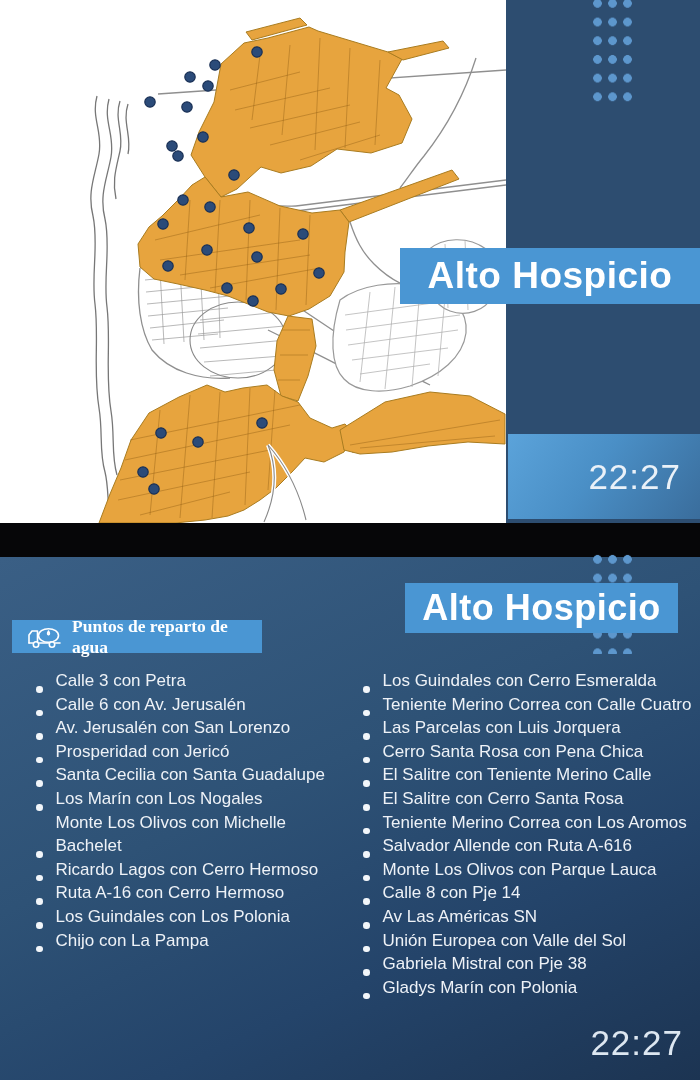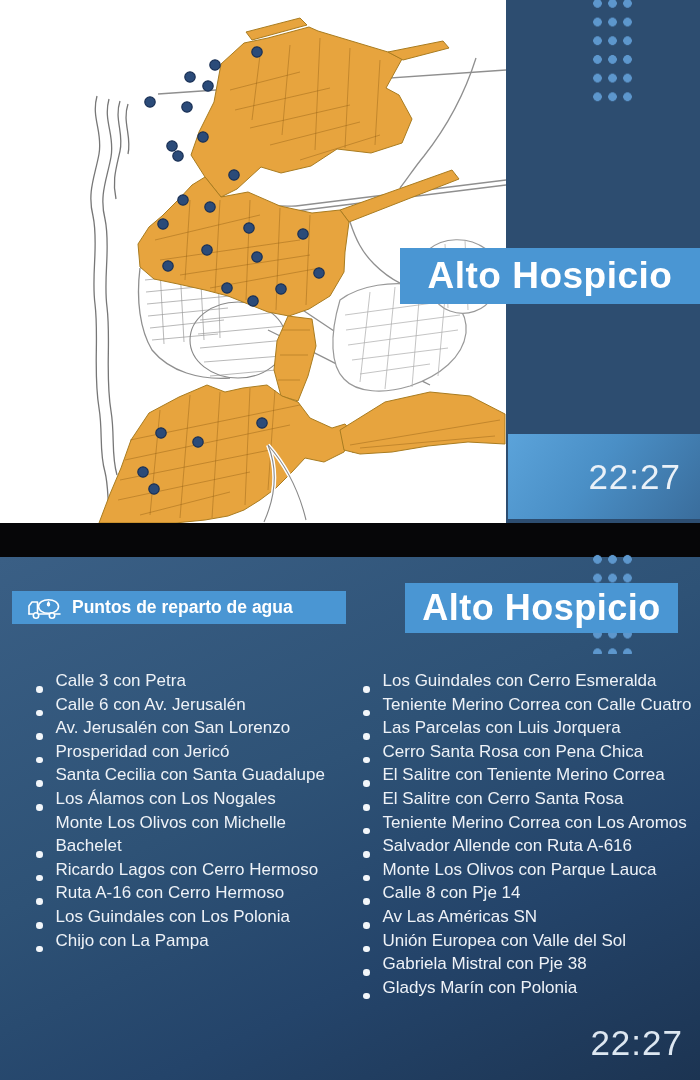--- a/index.html
+++ b/index.html
@@ -27,22 +27,22 @@
 
   
   .black-band{position:absolute;left:0;top:523px;width:700px;height:34px;background:#060608;}
 
   
   .bottom-panel{position:absolute;left:0;top:557px;width:700px;height:523px;
       background:linear-gradient(155deg,#3a5f85 0%,#2e5276 42%,#24446a 70%,#1c3452 100%);}
   .dotgrid.bottom{left:590px;top:-7.35px;height:104px;}
   .bottom-banner{left:405px;top:26px;width:273px;height:50px;}
   .bottom-banner .banner-text{font-size:36px;}
-  .header-chip{position:absolute;left:12px;top:34px;width:334px;height:33px;
-      background:var(--banner-blue,#4a96d3);display:flex;align-items:center;z-index:2;}
+  .header-chip{position:absolute;left:12px;top:63px;width:250px;height:33px;
+      background:var(--banner-blue,#4a96d3);display:flex;align-items:center;z-index:2;font-family:Liberation Serif, serif;}
   .header-chip .truck{margin-left:15px;flex:0 0 auto;}
   .header-chip .chip-label{color:#fff;font-weight:bold;font-size:17.5px;margin-left:9px;}
   .col{position:absolute;top:112px;margin:0;padding:0;list-style:none;}
   .col.left{left:36px;width:292px;}
   .col.right{left:363px;width:330px;}
   .col li{display:flex;align-items:flex-end;line-height:23.6px;}
   .col .blt{flex:0 0 auto;width:6.5px;height:6.5px;border-radius:50%;background:#f2f6fa;
             margin:8.5px 13px 0 0;}
   .col .itx{color:#eef2f7;font-size:17px;}
   .col.right .itx{white-space:nowrap;}
@@ -258,21 +258,21 @@
         <li>
         <span class="blt"></span>
         <span class="itx">Prosperidad con Jericó</span>
       </li>
         <li>
         <span class="blt"></span>
         <span class="itx">Santa Cecilia con Santa Guadalupe</span>
       </li>
         <li>
         <span class="blt"></span>
-        <span class="itx">Los Álamos con Los Nogales</span>
+        <span class="itx">Los Marín con Los Nogales</span>
       </li>
         <li>
         <span class="blt"></span>
         <span class="itx">Monte Los Olivos con Michelle Bachelet</span>
       </li>
         <li>
         <span class="blt"></span>
         <span class="itx">Ricardo Lagos con Cerro Hermoso</span>
       </li>
         <li>
@@ -301,21 +301,21 @@
         <li>
         <span class="blt"></span>
         <span class="itx">Las Parcelas con Luis Jorquera</span>
       </li>
         <li>
         <span class="blt"></span>
         <span class="itx">Cerro Santa Rosa con Pena Chica</span>
       </li>
         <li>
         <span class="blt"></span>
-        <span class="itx">El Salitre con Teniente Merino Correa</span>
+        <span class="itx">El Salitre con Teniente Merino Calle</span>
       </li>
         <li>
         <span class="blt"></span>
         <span class="itx">El Salitre con Cerro Santa Rosa</span>
       </li>
         <li>
         <span class="blt"></span>
         <span class="itx">Teniente Merino Correa con Los Aromos</span>
       </li>
         <li>

